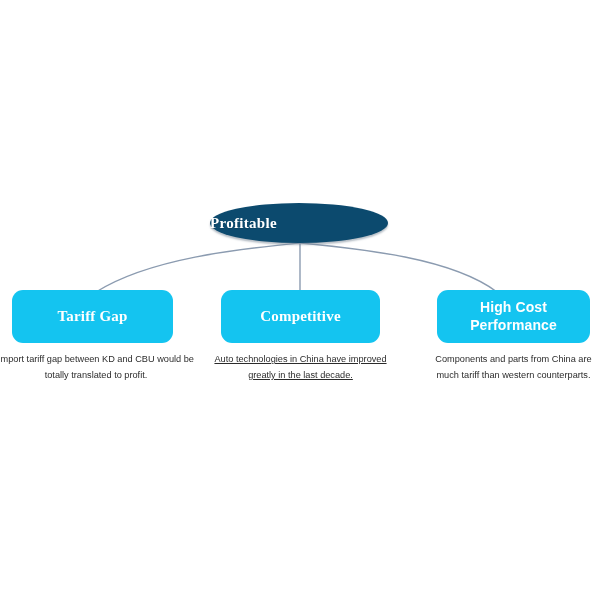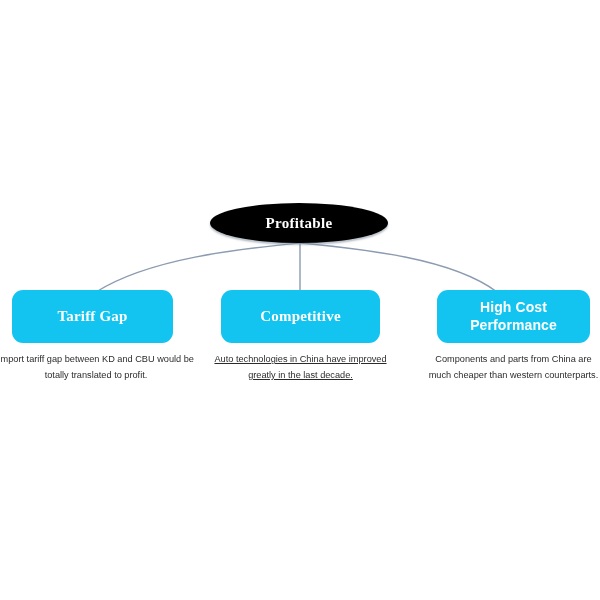--- a/index.html
+++ b/index.html
@@ -29,25 +29,24 @@
     pointer-events: none;
   }
   
   .root-node {
     position: absolute;
     left: 210px;
     top: 203px;
     width: 178px;
     height: 40px;
     border-radius: 50% / 50%;
-    background: #000000;
+    background: #0c4a6e;
     box-shadow: 0 2px 2px rgba(120, 135, 150, 0.55);
     display: flex;
     align-items: center;
-    justify-content: center;
   }
   .root-label {
     color: #ffffff;
     font-family: "Liberation Serif", serif;
     font-weight: bold;
     font-size: 15px;
     letter-spacing: 0.3px;
     text-shadow: 0 1px 1px rgba(0,0,0,0.12);
   }
   
@@ -132,16 +131,16 @@
     <div class="branch-box">
       <span class="branch-label serif">Competitive</span>
     </div>
     <div class="branch-caption">Auto technologies in China have improved greatly in the last decade.</div>
   </div>
 
   <div class="branch" id="branch-highcost">
     <div class="branch-box">
       <span class="branch-label sans">High Cost Performance</span>
     </div>
-    <div class="branch-caption">Components and parts from China are much cheaper than western counterparts.</div>
+    <div class="branch-caption">Components and parts from China are much tariff than western counterparts.</div>
   </div>
 
 </div>
 
 </body></html>

